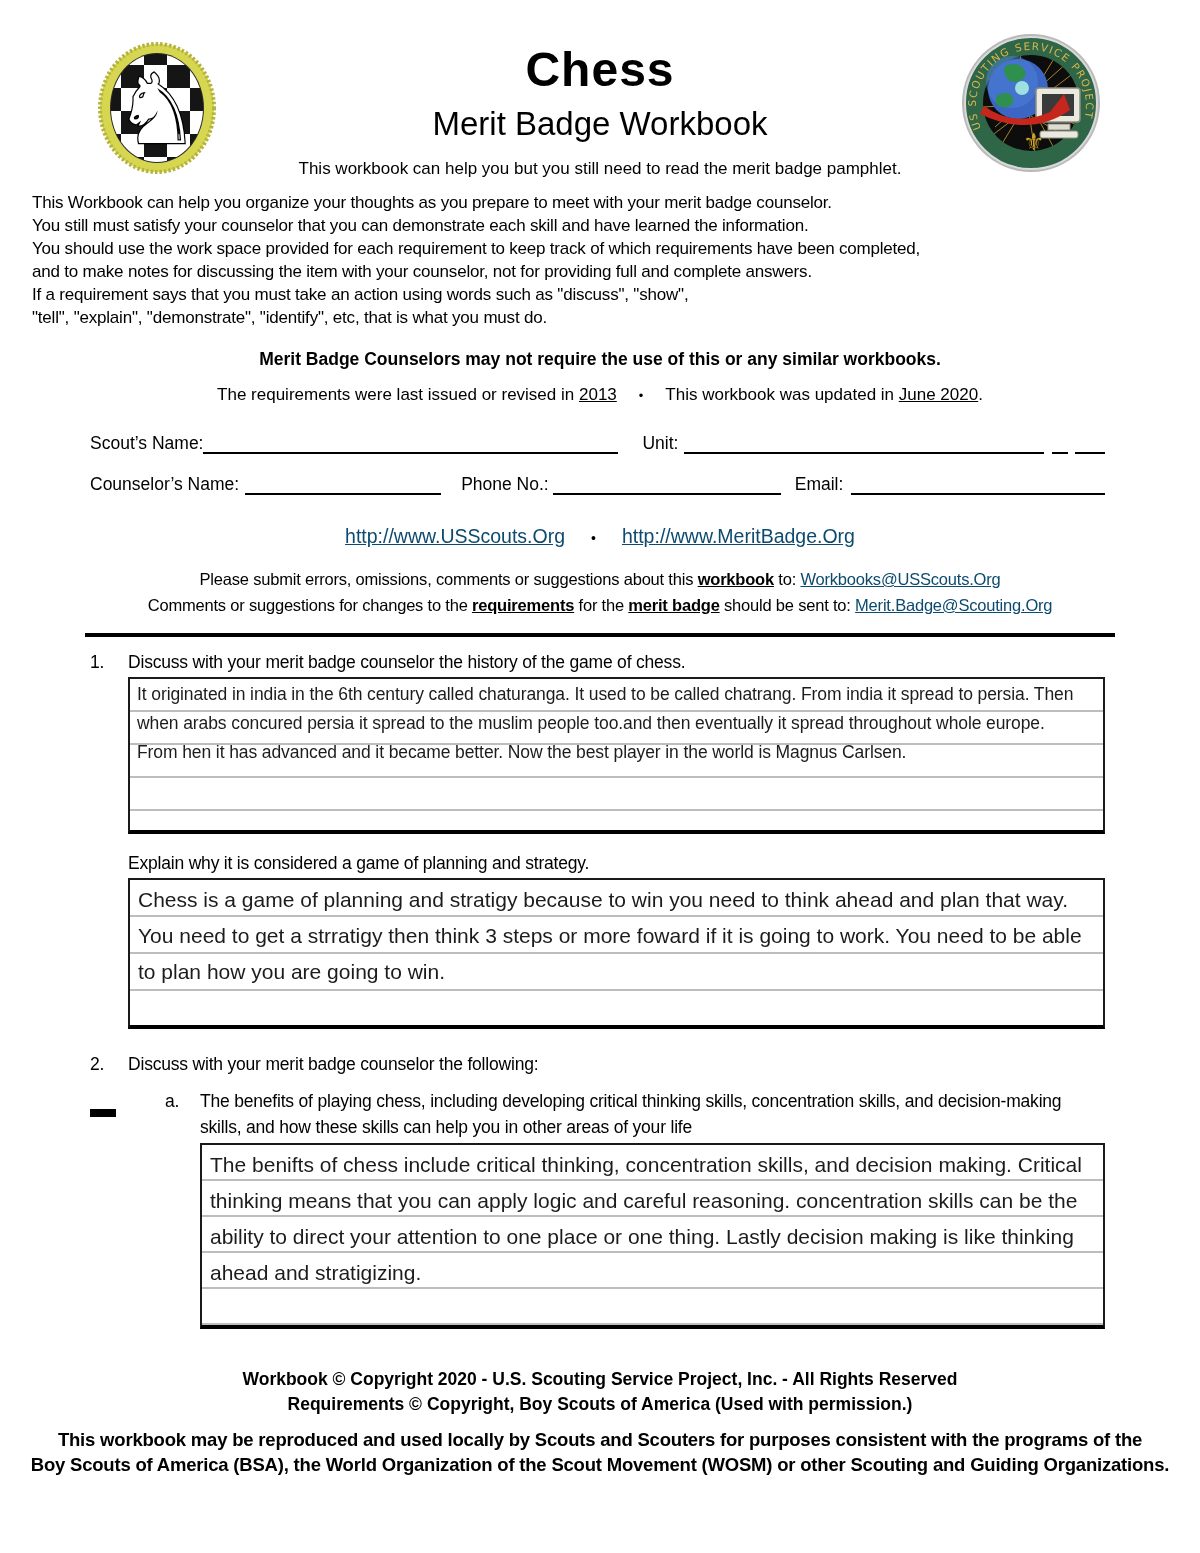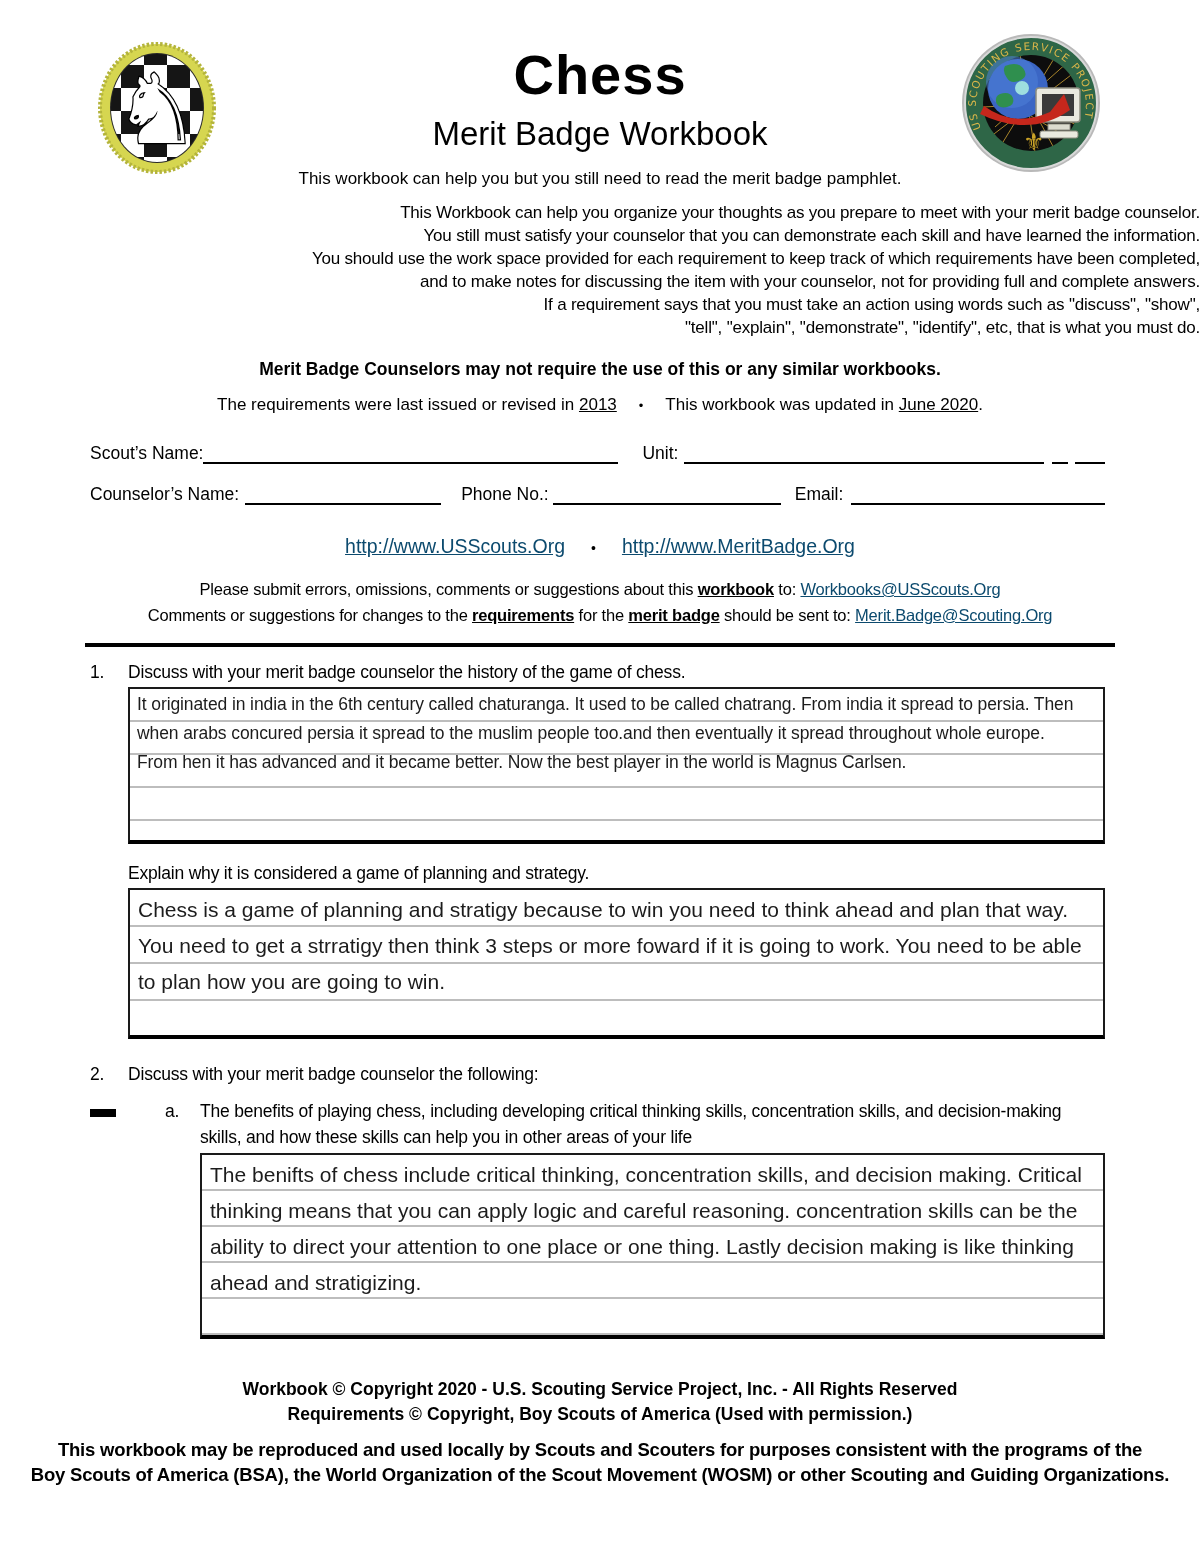--- a/index.html
+++ b/index.html
@@ -6,25 +6,25 @@
   html,body { background:#fff; }
   .page {
     position:relative; width:1200px; height:1553px; margin:0 auto;
     background:#ffffff; color:#000;
     font-family:"Liberation Sans", sans-serif;
     overflow:hidden;
   }
   
   .badge-left { position:absolute; left:98px; top:42px; }
   .logo-right { position:absolute; left:960px; top:32px; }
-  .title { padding-top:42px; text-align:center; font-size:56px; font-weight:bold; letter-spacing:1px; }
+  .title { padding-top:42px; text-align:center; font-size:48px; font-weight:bold; letter-spacing:1px; }
   .subtitle { text-align:center; font-size:33px; margin-top:8px; }
   .tagline { text-align:center; font-size:17px; margin-top:16px; }
   
-  .intro { margin-top:12px; text-align:right; font-size:17px; line-height:23px; letter-spacing:-0.2px; }
+  .intro { margin-top:12px; text-align:left; font-size:17px; line-height:23px; letter-spacing:-0.2px;padding-left:32px; }
   .notice { text-align:center; font-size:17.5px; font-weight:bold; margin-top:20px; }
   .noadd { text-align:center; font-size:17px; margin-top:18px; letter-spacing:-0.2px; }
   .revision { text-align:center; font-size:17px; margin-top:15px; }
   .revision .u { text-decoration:underline;margin-top:20px; }
   .revision .bullet { display:inline-block; margin:0 22px; font-size:13px; vertical-align:middle; }
   
   .form-row { display:flex; align-items:flex-end; font-size:17.5px; padding:0 95px 0 90px; }
   .form-row.r1 { margin-top:28px; }
   .form-row.r2 { margin-top:20px; }
   .blank { border-bottom:2px solid #000; height:21px; display:inline-block; }

